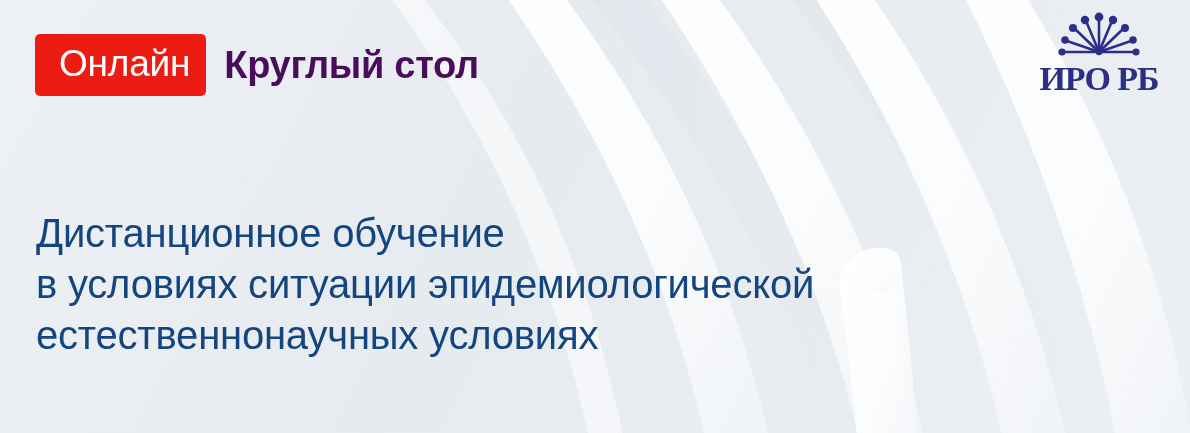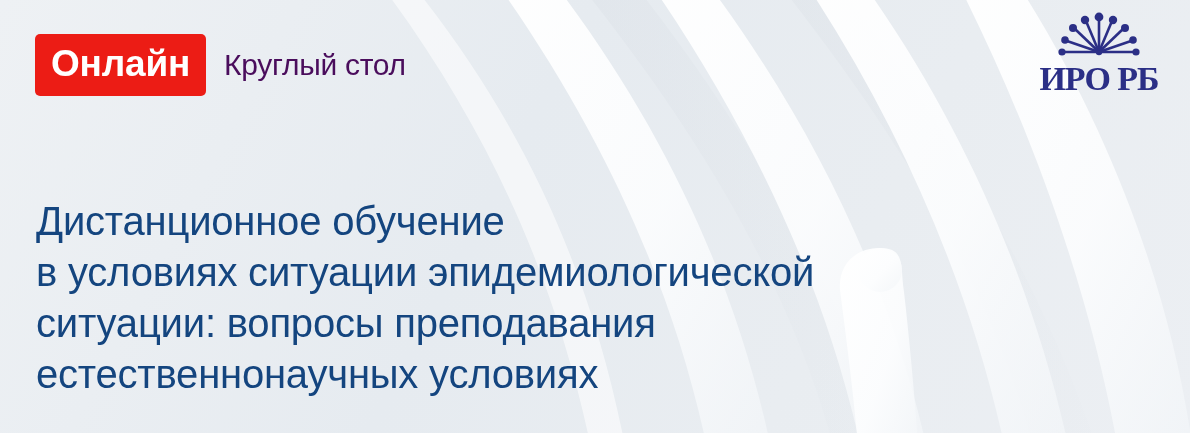--- a/index.html
+++ b/index.html
@@ -22,38 +22,38 @@
   
   .header {
     position:absolute; left:35px; top:34px;
     display:flex; align-items:center; gap:18px;
     z-index:4;
   }
   .badge {
     background:#ec1c15;
     color:#ffffff;
     font-size:37px;
-    font-weight:bold;
+    font-weight:normal;
     line-height:1;
-    padding:11px 16px 14px 16px;
+    padding:11px 16px 14px 24px;
     border-radius:5px;
     letter-spacing:-0.2px;
     white-space:nowrap;
   }
   .kicker {
     color:#4a0d5c;
-    font-size:30px;
-    font-weight:normal;
+    font-size:38px;
+    font-weight:bold;
     letter-spacing:-0.3px;
     white-space:nowrap;
   }
 
   
   .title-block {
-    position:absolute; left:36px; top:196px;
+    position:absolute; left:36px; top:208px;
     z-index:4;
     color:#14457f;
     font-size:40px;
     line-height:51px;
     letter-spacing:-0.2px;
     white-space:nowrap;
   }
   .title-line { display:block; }
 
   
@@ -114,21 +114,20 @@
   </div>
 
   <div class="header">
     <span class="badge">Онлайн</span>
     <span class="kicker">Круглый стол</span>
   </div>
 
   <div class="title-block">
     <span class="title-line">Дистанционное обучение</span>
     <span class="title-line">в условиях ситуации эпидемиологической</span>
-    <span class="title-line">ситуации: вопросы преподавания</span>
     <span class="title-line">естественнонаучных условиях</span>
   </div>
 
   <div class="logo">
     <svg width="122" height="86" viewBox="0 0 122 86" aria-hidden="true">
       <g stroke="#2b2f86" stroke-width="2.6" fill="#2b2f86">
 
         <circle cx="61" cy="42" r="3.2" stroke="none"></circle>
 
         <line x1="61" y1="42" x2="61" y2="8"></line>   

